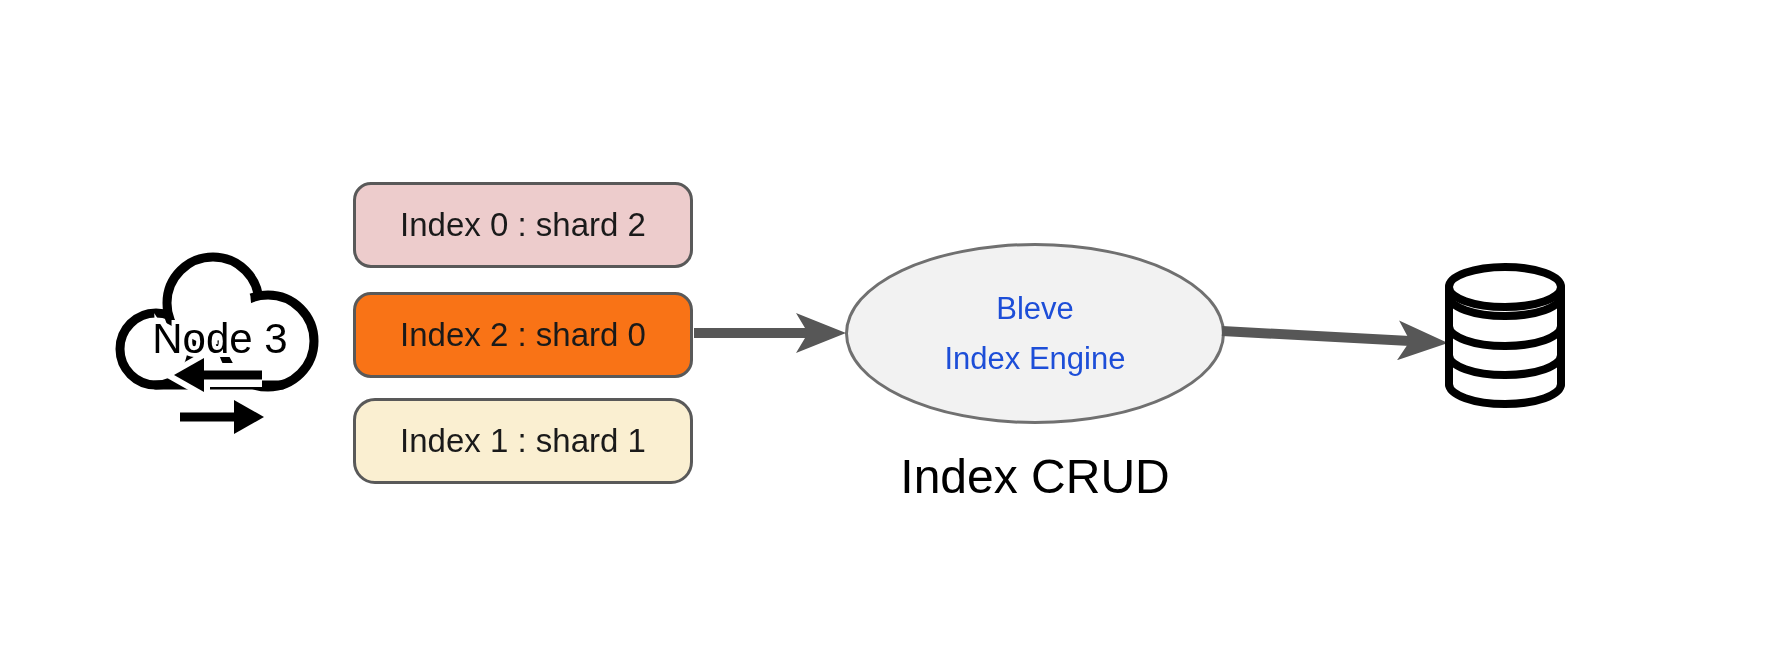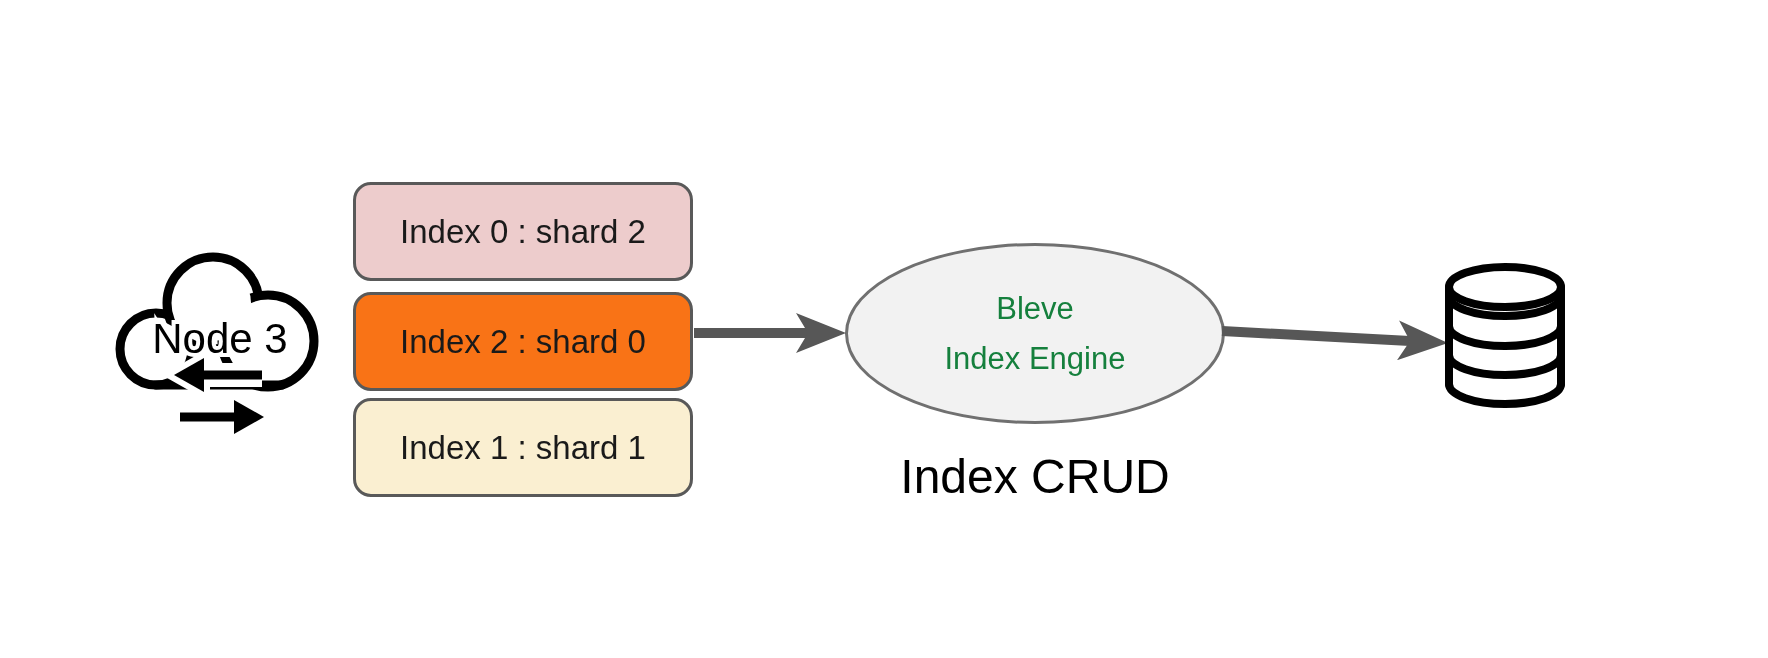--- a/index.html
+++ b/index.html
@@ -2,33 +2,33 @@
 <html><head>
 <meta charset="utf-8">
 <style>
   html,body { margin:0; padding:0; background:#ffffff; }
   .canvas {
     position:relative; width:1768px; height:658px; background:#ffffff;
     font-family:"Liberation Sans", sans-serif; overflow:hidden;
   }
   .abs { position:absolute; }
   .shard {
-    position:absolute; left:353px; width:340px; height:99px;
+    position:absolute; left:353px; width:340px; height:86px;
     border:3px solid #595959; border-radius:18px; box-sizing:border-box;
     display:flex; align-items:center; justify-content:center;
     font-size:33px; color:#1a1a1a; white-space:nowrap;
   }
   .shard.s0 { top:182px; }
   .shard.s1 { top:292px; }
-  .shard.s2 { top:398px; }
+  .shard.s2 { top:398px;border-radius:22px; }
   .engine {
     position:absolute; left:845px; top:243px; width:380px; height:181px;
     border-radius:50%; box-sizing:border-box;
     display:flex; flex-direction:column; align-items:center; justify-content:center;
-    font-size:31px; line-height:50px; color:#15803d; text-align:center;
+    font-size:31px; line-height:50px; color:#1d4ed8; text-align:center;
   }
   .biglabel {
     position:absolute; font-size:48px; color:#000000;
     white-space:nowrap; transform:translateX(-50%);
   }
   .label-crud { left:1035px; top:449px; }
   .label-disk { left:1514px; top:430px; }
   svg { display:block; }
 </style>
 </head>

